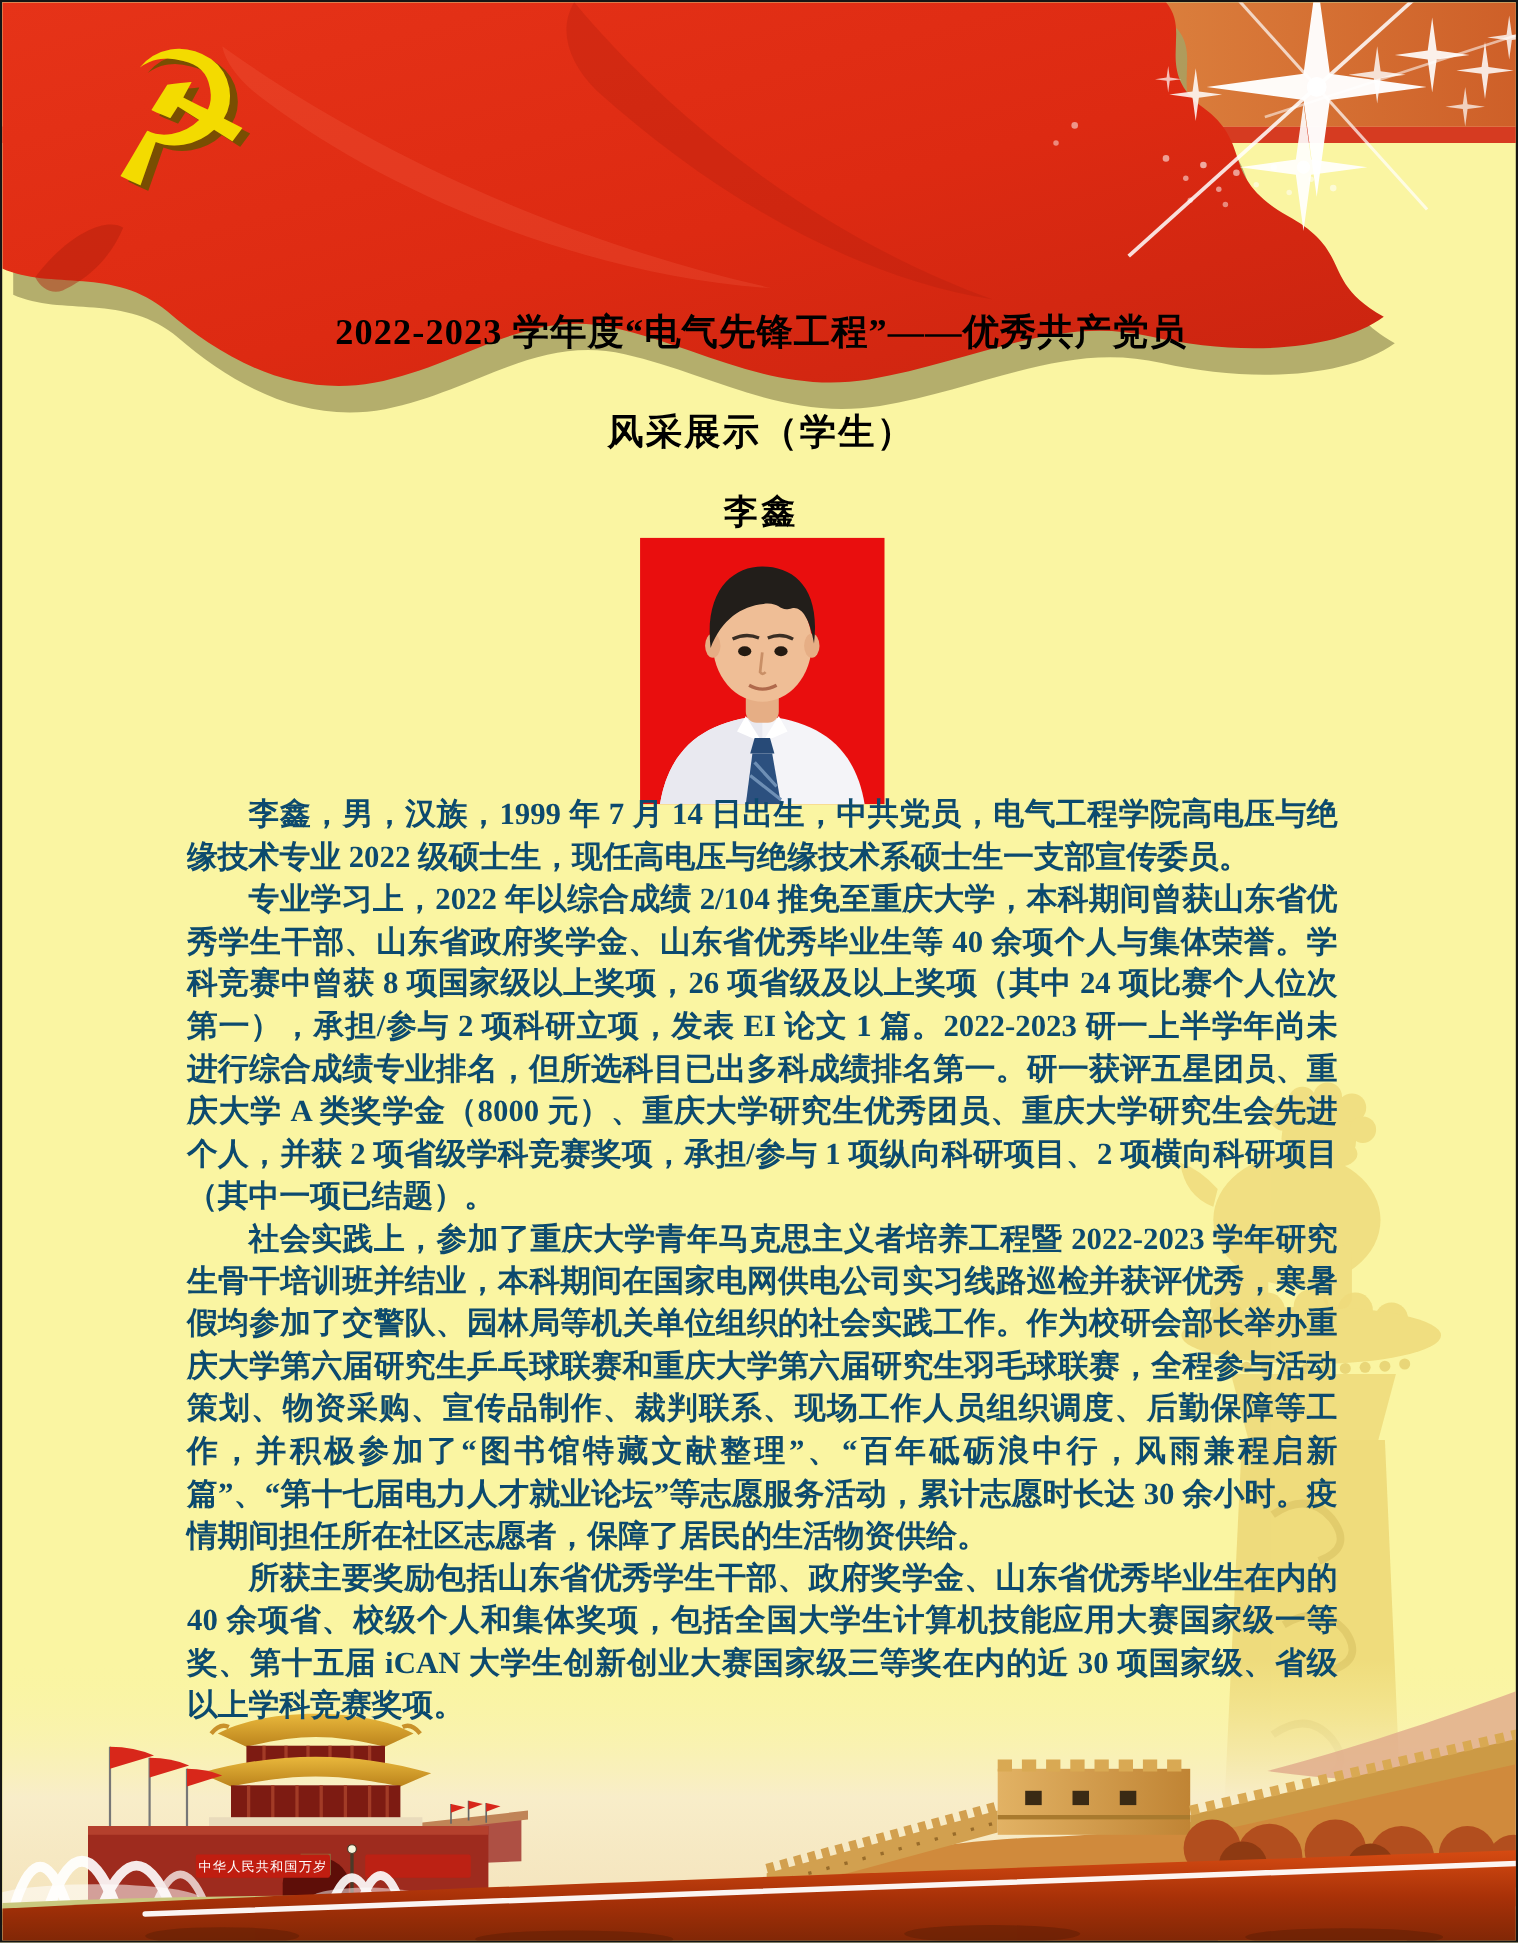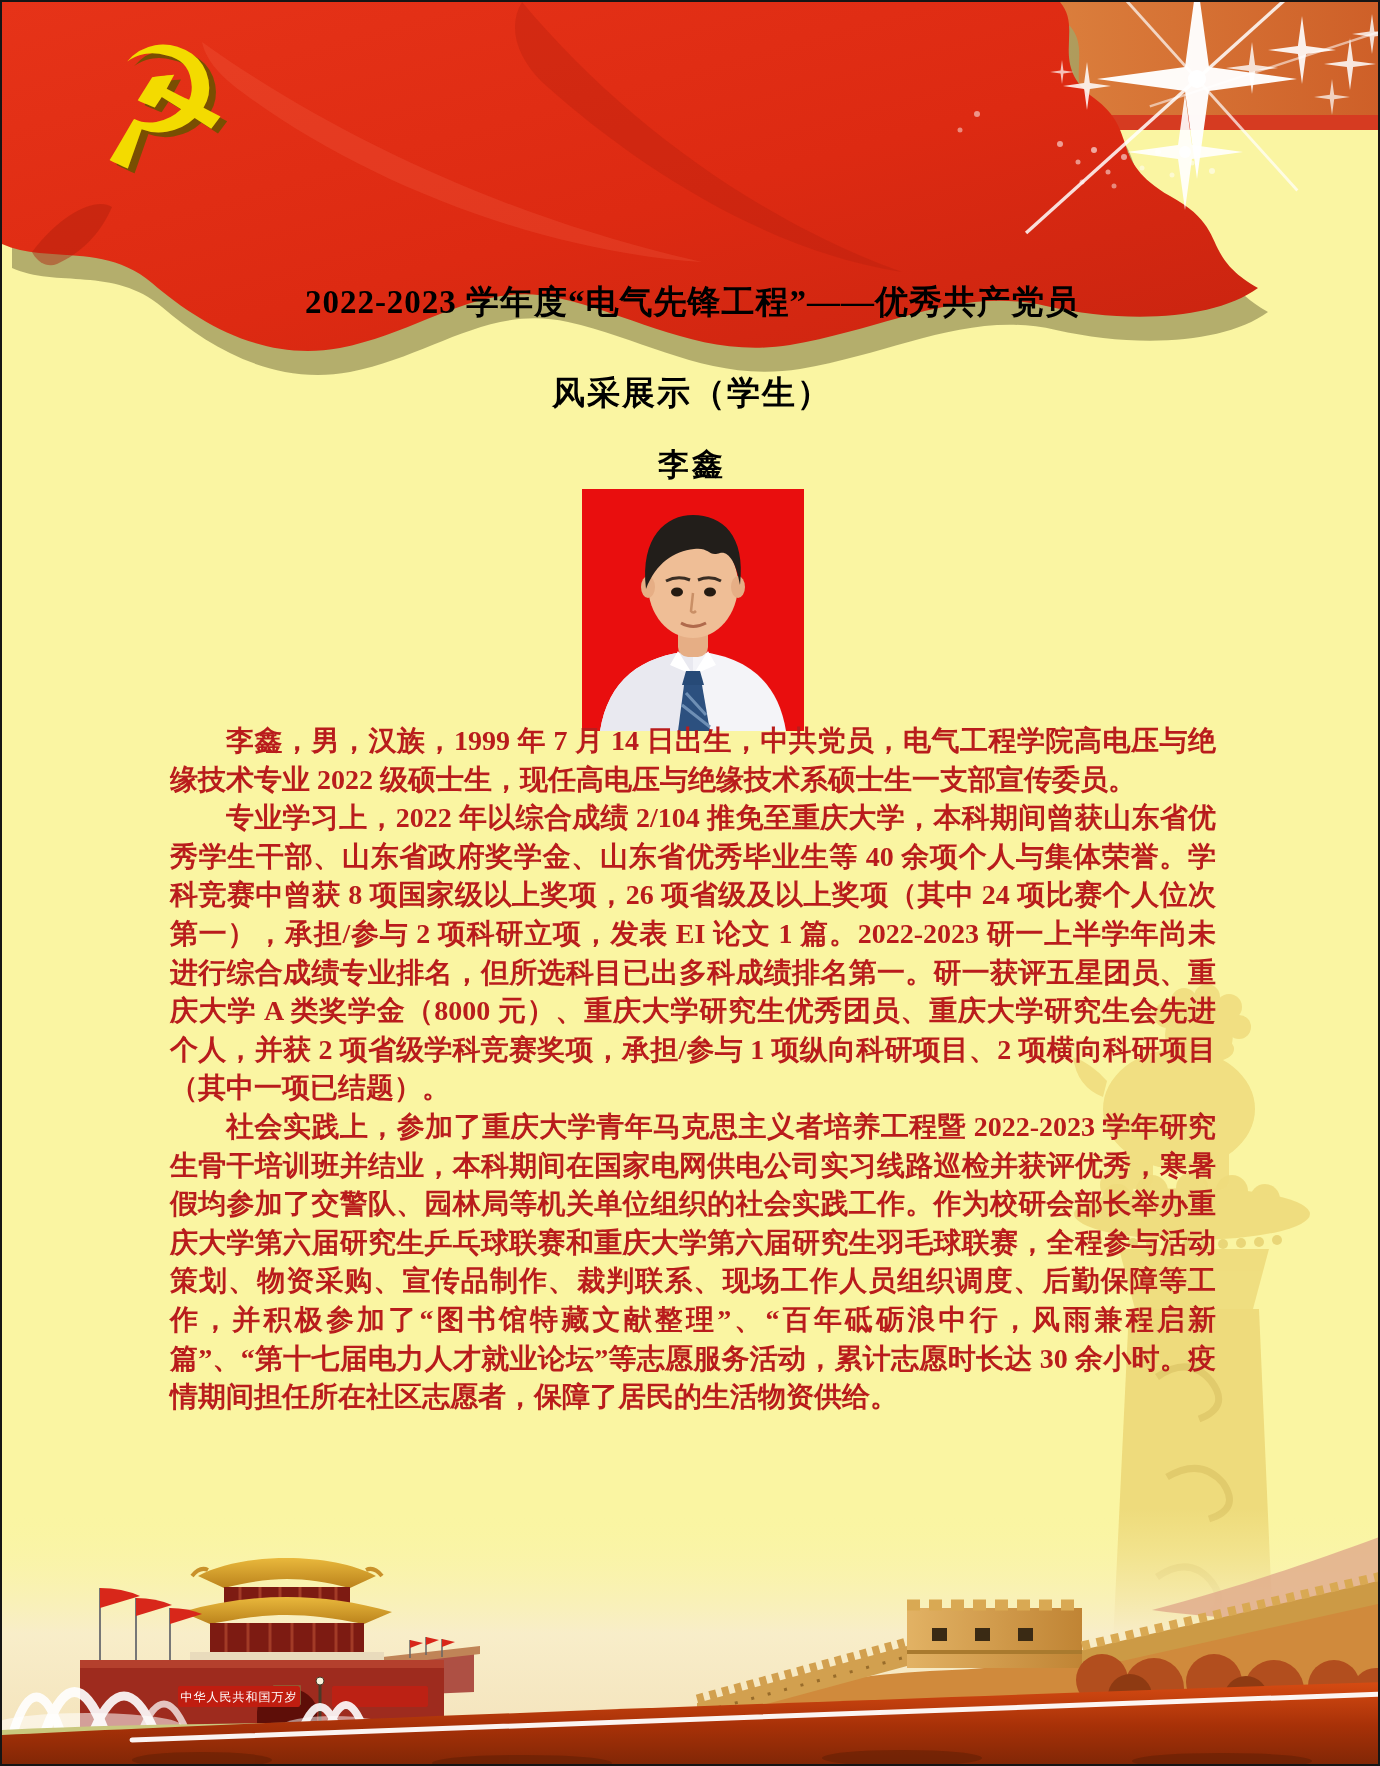--- a/index.html
+++ b/index.html
@@ -17,21 +17,21 @@
   .header-art{left:0;top:0;width:1380px;height:440px;z-index:2;pointer-events:none;}
   .sparkle-layer{left:0;top:0;width:1380px;height:400px;z-index:3;pointer-events:none;}
   .title-block{left:0;top:278px;width:1380px;text-align:center;z-index:4;color:#000;}
   .title-line1{font-size:33px;font-weight:700;letter-spacing:1px;}
   .title-line2{margin-top:46px;font-size:33px;font-weight:700;letter-spacing:2px;}
   .student-name{margin-top:28px;font-size:31px;font-weight:700;letter-spacing:3px;}
   .portrait{left:580px;top:487px;width:222px;height:242px;z-index:4;background:#E90E0E;}
   .portrait svg{display:block;width:100%;height:100%;}
   .body-text{
     left:168px;top:720px;width:1046px;z-index:4;
-    font-size:28px;line-height:38.6px;font-weight:700;color:#b91c1c;
+    font-size:28px;line-height:38.6px;font-weight:700;color:#0c4a6e;
     text-align:justify;
   }
   .body-text p{margin:0;text-indent:2em;}
   .watermark{left:1005px;top:975px;width:375px;height:791px;z-index:1;opacity:.55;pointer-events:none;}
   .collage{left:0;top:1486px;width:1380px;height:280px;z-index:2;pointer-events:none;}
 </style>
 </head>
 <body>
 
 <div class="page">
@@ -152,20 +152,21 @@
       <ellipse cx="128" cy="103" rx="6" ry="4.5" fill="#241B12"></ellipse>
       <path d="M111,104 l-2,18 q2,3 5,0" stroke="#C98F66" stroke-width="2.5" fill="none"></path>
       <path d="M99,134 q12,7 25,0" stroke="#B06A4C" stroke-width="3" fill="none"></path>
     </svg>
   </div>
 
   <div class="abs body-text">
     <p>李鑫，男，汉族，1999 年 7 月 14 日出生，中共党员，电气工程学院高电压与绝缘技术专业 2022 级硕士生，现任高电压与绝缘技术系硕士生一支部宣传委员。</p>
     <p>专业学习上，2022 年以综合成绩 2/104 推免至重庆大学，本科期间曾获山东省优秀学生干部、山东省政府奖学金、山东省优秀毕业生等 40 余项个人与集体荣誉。学科竞赛中曾获 8 项国家级以上奖项，26 项省级及以上奖项（其中 24 项比赛个人位次第一），承担/参与 2 项科研立项，发表 EI 论文 1 篇。2022-2023 研一上半学年尚未进行综合成绩专业排名，但所选科目已出多科成绩排名第一。研一获评五星团员、重庆大学 A 类奖学金（8000 元）、重庆大学研究生优秀团员、重庆大学研究生会先进个人，并获 2 项省级学科竞赛奖项，承担/参与 1 项纵向科研项目、2 项横向科研项目（其中一项已结题）。</p>
     <p>社会实践上，参加了重庆大学青年马克思主义者培养工程暨 2022-2023 学年研究生骨干培训班并结业，本科期间在国家电网供电公司实习线路巡检并获评优秀，寒暑假均参加了交警队、园林局等机关单位组织的社会实践工作。作为校研会部长举办重庆大学第六届研究生乒乓球联赛和重庆大学第六届研究生羽毛球联赛，全程参与活动策划、物资采购、宣传品制作、裁判联系、现场工作人员组织调度、后勤保障等工作，并积极参加了“图书馆特藏文献整理”、“百年砥砺浪中行，风雨兼程启新篇”、“第十七届电力人才就业论坛”等志愿服务活动，累计志愿时长达 30 余小时。疫情期间担任所在社区志愿者，保障了居民的生活物资供给。</p>
+    <p>所获主要奖励包括山东省优秀学生干部、政府奖学金、山东省优秀毕业生在内的 40 余项省、校级个人和集体奖项，包括全国大学生计算机技能应用大赛国家级一等奖、第十五届 iCAN 大学生创新创业大赛国家级三等奖在内的近 30 项国家级、省级以上学科竞赛奖项。</p>
   </div>
 
   <svg class="abs watermark" viewBox="0 0 375 791" aria-hidden="true">
     <g fill="#E6C65E">
 
       <g opacity="0.85">
         <circle cx="192" cy="58" r="34"></circle>
         <circle cx="160" cy="38" r="13"></circle>
           <circle cx="177" cy="24" r="13"></circle>
         <circle cx="200" cy="20" r="13"></circle>

